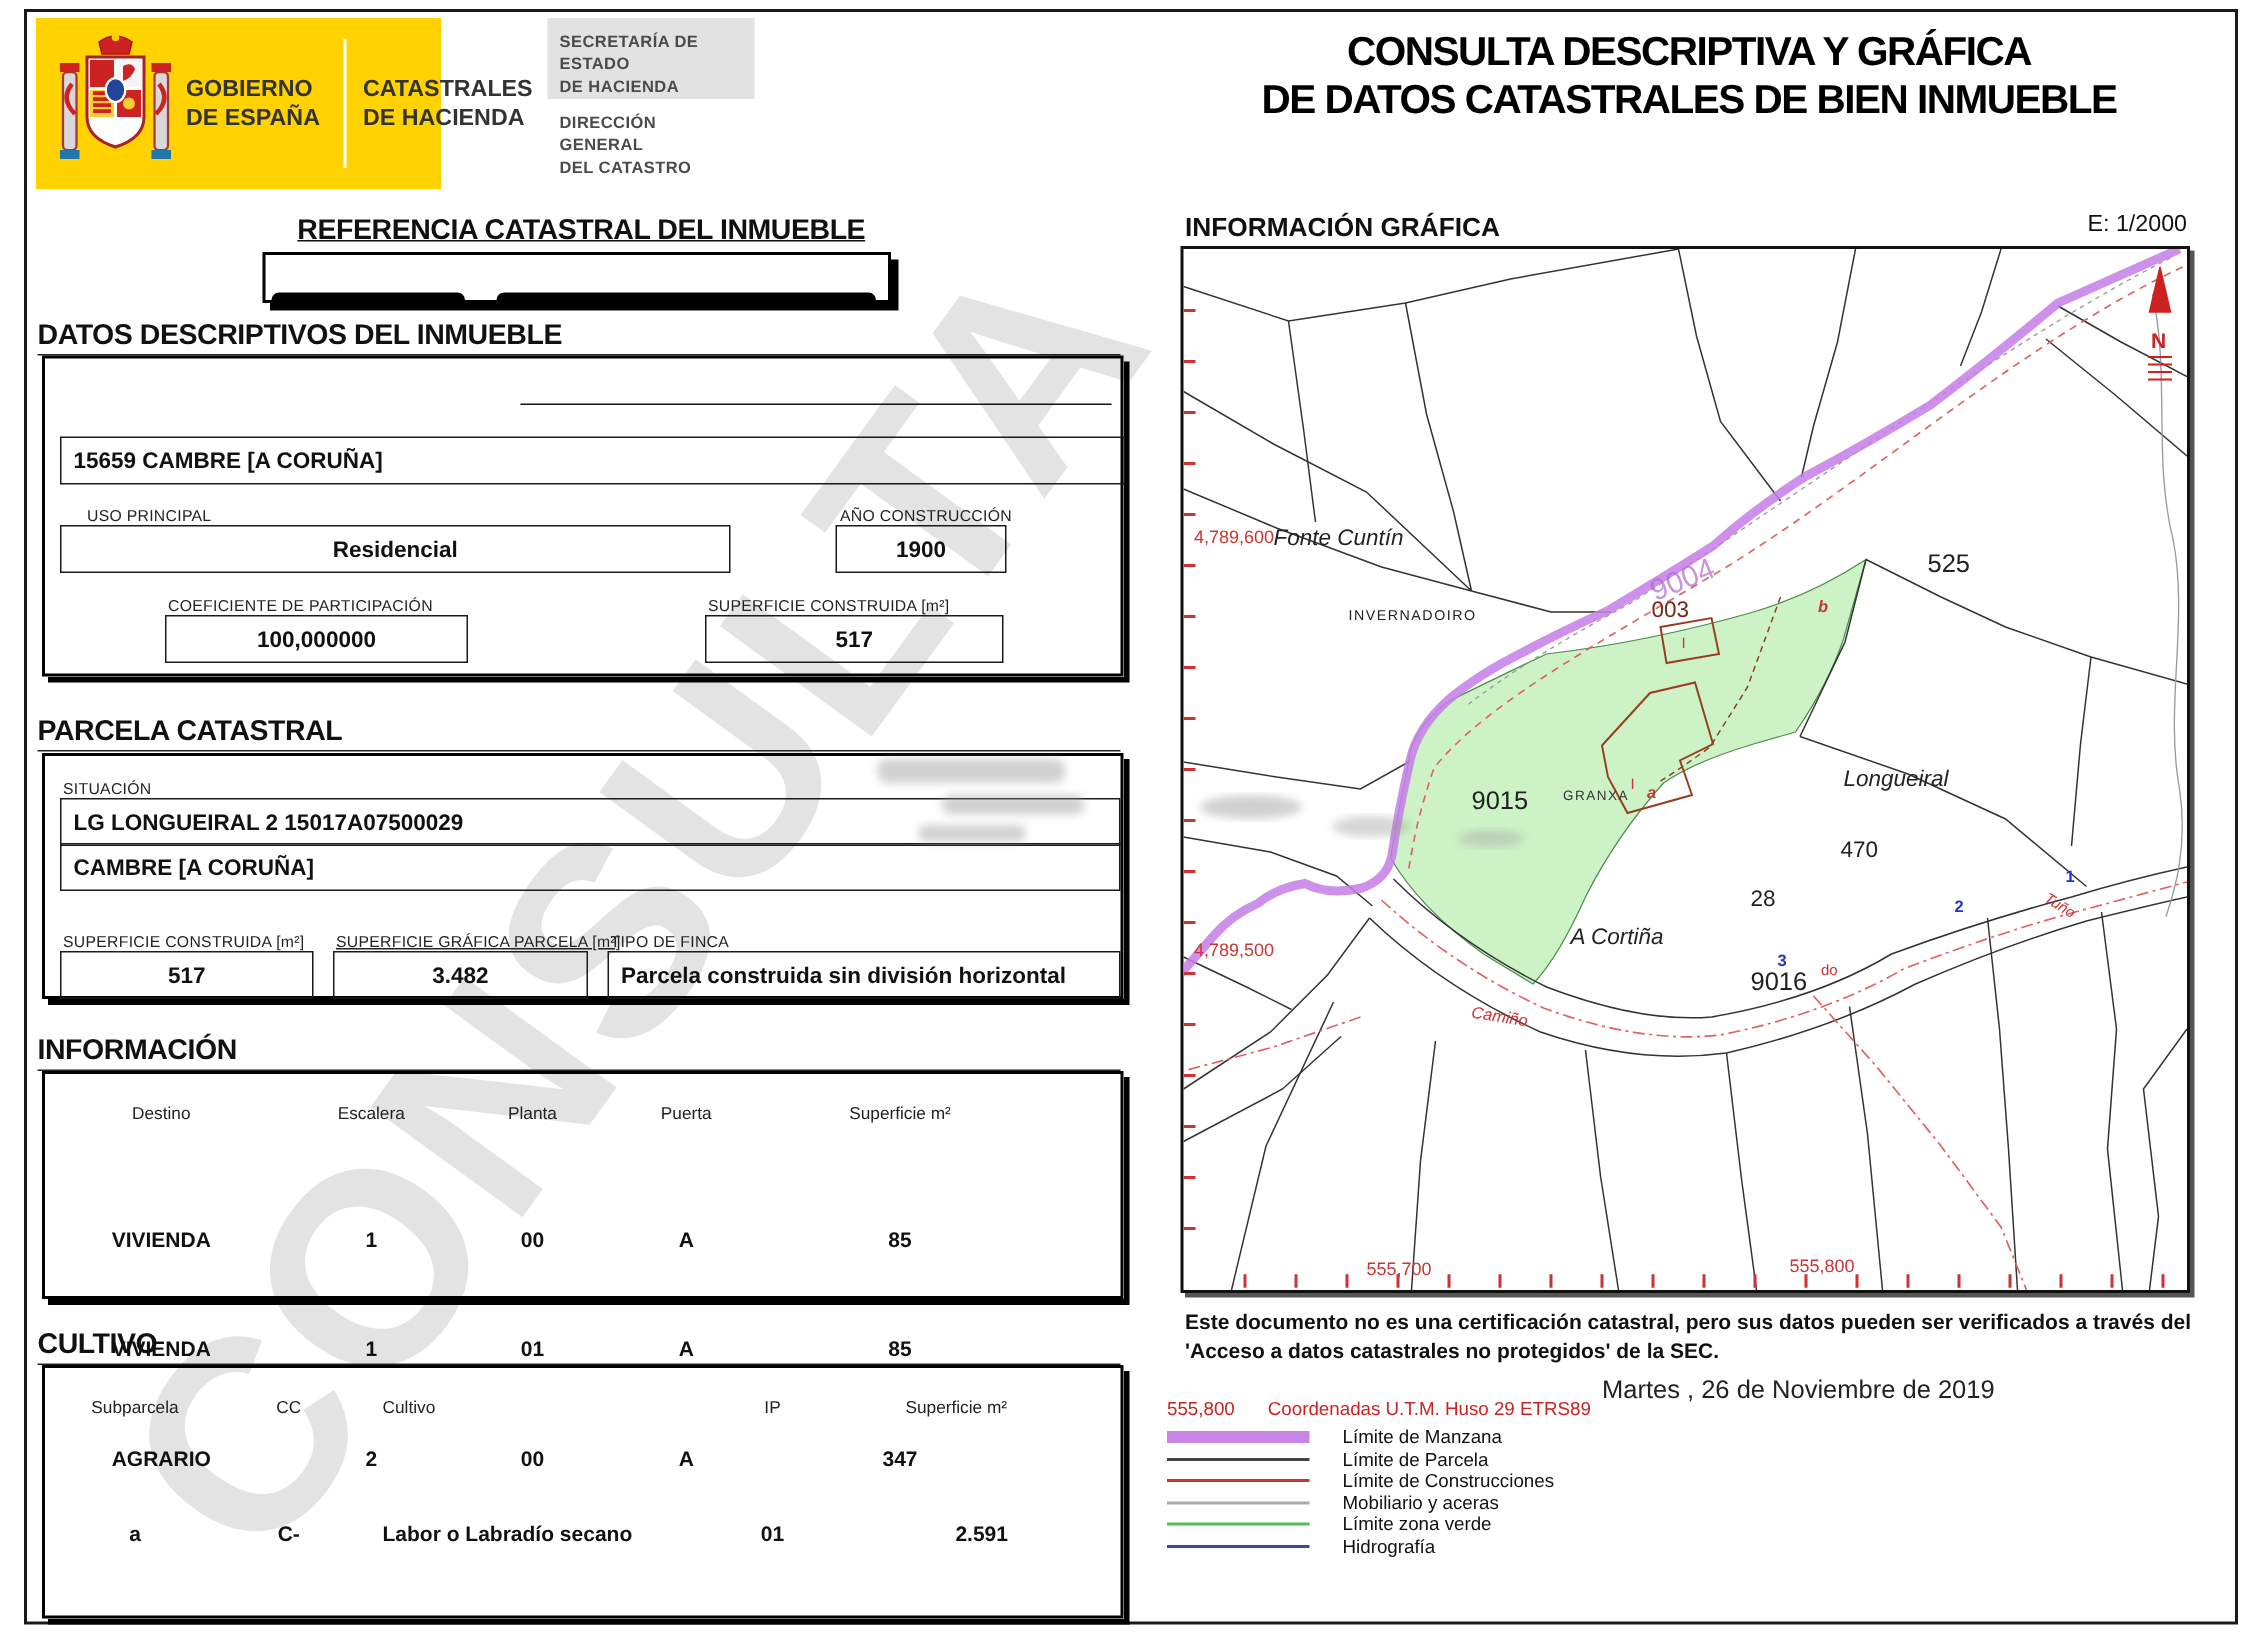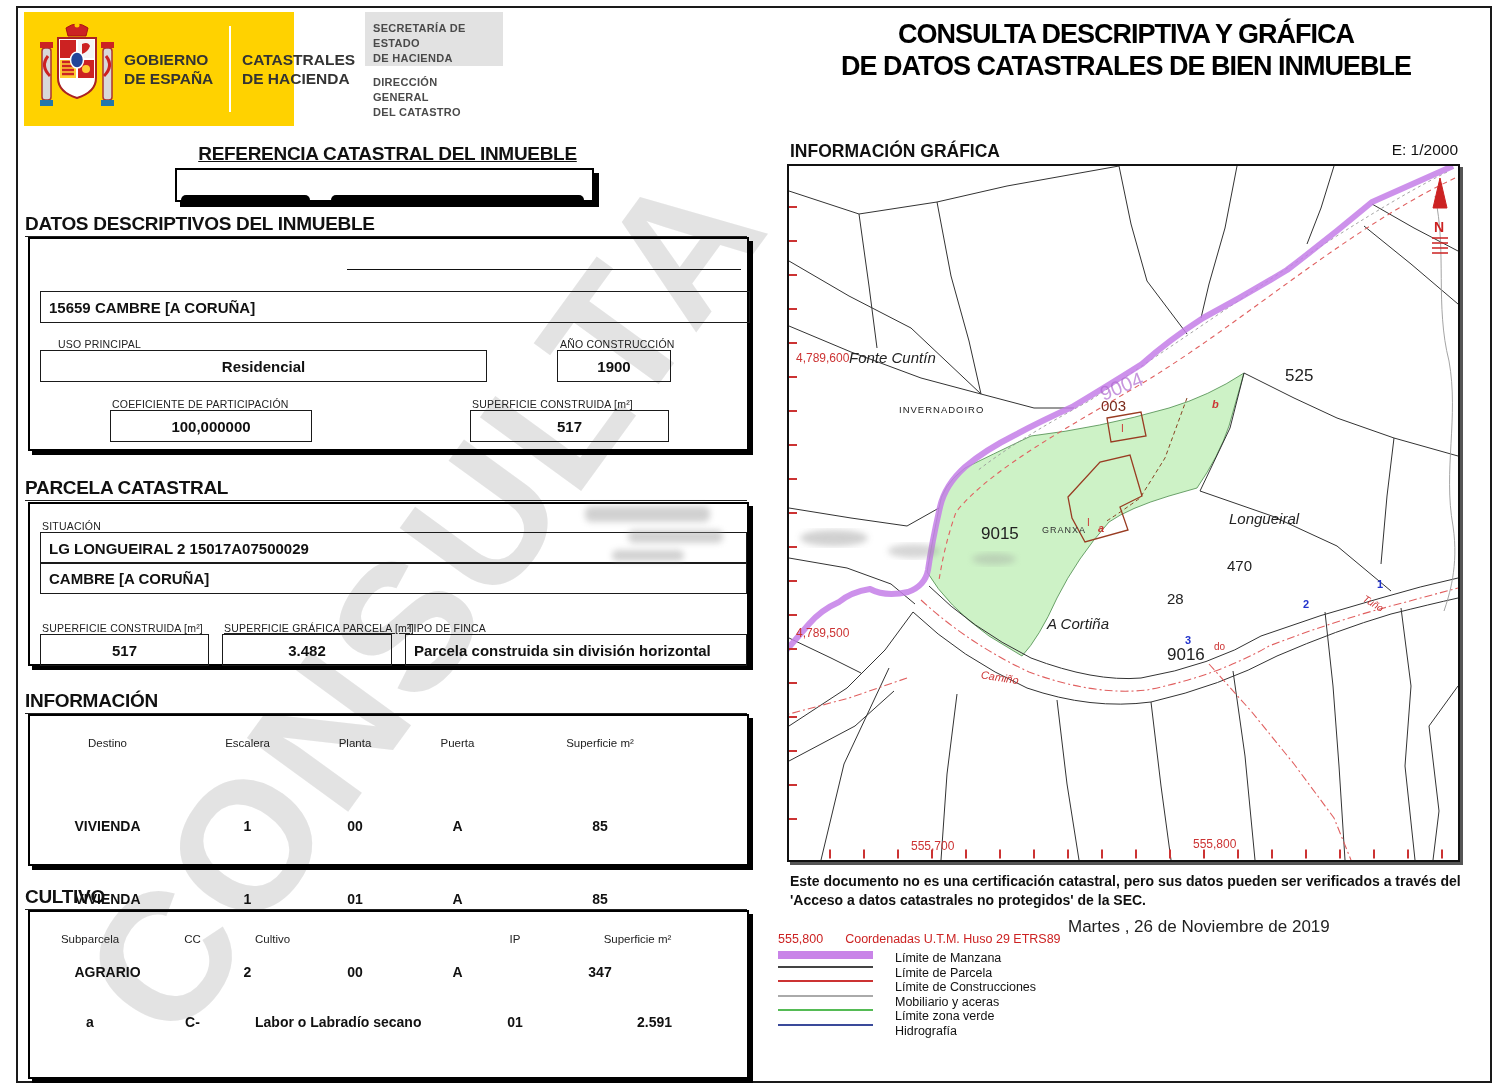--- a/index.html
+++ b/index.html
@@ -59,21 +59,21 @@
   .map-head .t1{font-weight:bold;font-size:17.5px;}
   .map-head .t2{font-size:15.5px;}
   .map-box{position:absolute;left:787px;top:164px;width:669px;height:694px;border:2px solid #111;
     box-shadow:3px 3px 0 #555;background:#fff;}
   svg text{font-family:"Liberation Sans","DejaVu Sans",sans-serif;}
 
   
   .disclaimer{position:absolute;left:790px;top:872px;width:700px;font-weight:bold;font-size:14px;line-height:1.35;}
   .coordline{position:absolute;left:778px;top:932px;font-size:12.5px;color:#cc2222;display:flex;gap:22px;}
   .legend{position:absolute;left:778px;top:951px;font-size:12.5px;}
-  .legend-row{display:flex;height:14.5px;}
+  .legend-row{display:flex;align-items:center;height:14.5px;}
   .lg-swatch{width:95px;height:2px;margin-right:22px;flex:0 0 auto;}
   .lg-swatch.thick{height:8px;}
   .datetext{position:absolute;left:1045px;top:917px;font-size:17px;color:#222;margin-left:23px;}
 </style>
 </head>
 <body>
 
 <div class="frame"></div>
 <div class="watermark">CONSULTA</div>
 

